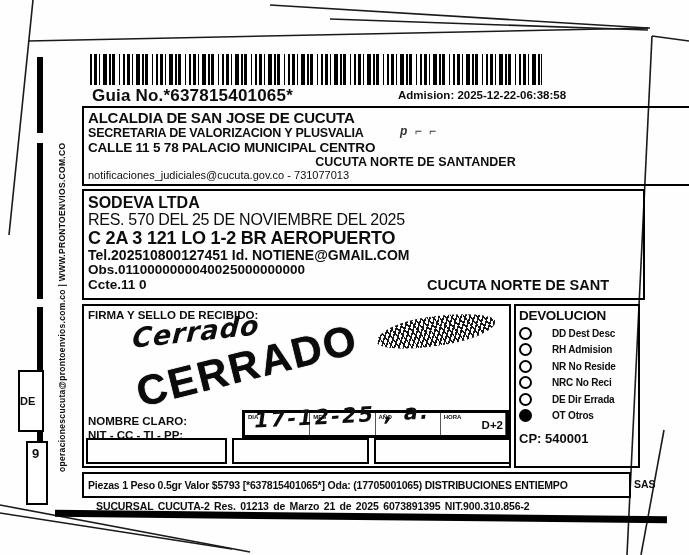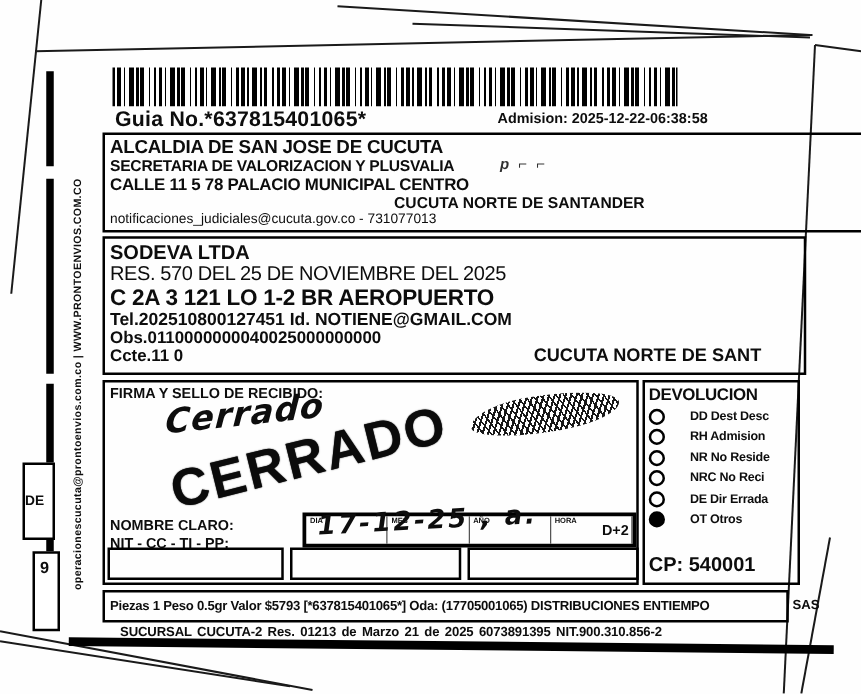--- a/index.html
+++ b/index.html
@@ -65,21 +65,21 @@
             letter-spacing:2px;white-space:nowrap;}
   .cellrow{position:absolute;left:2px;top:132px;width:425px;height:28px;}
   .cell{position:absolute;top:0;height:26px;border:2.5px solid #000;box-sizing:border-box;}
   
   .devolucion{left:514px;top:304px;width:126px;height:164px;padding:2px 3px;}
   .dev-title{font-size:13.5px;font-weight:800;letter-spacing:-.3px;}
   .dev-row{display:flex;align-items:center;gap:20px;margin:3.5px 0;}
   .radio{width:9px;height:9px;border:2px solid #000;border-radius:50%;flex:0 0 auto;background:#fff;}
   .radio.filled{background:#000;}
   .dev-label{font-size:10px;font-weight:800;letter-spacing:-.2px;white-space:nowrap;}
-  .cp{margin-top:22px;font-size:16px;font-weight:800;}
+  .cp{margin-top:9px;font-size:13px;font-weight:800;}
   
   .footerbox{left:82px;top:472px;width:549px;height:26px;}
   .footer-text{position:absolute;left:4px;top:5px;font-size:10.5px;font-weight:700;
                letter-spacing:-.2px;white-space:nowrap;}
   .sas{left:634px;top:478px;font-size:10.5px;font-weight:700;}
   .sucursal{left:96px;top:500px;font-size:10.5px;font-weight:800;letter-spacing:-.1px;
             word-spacing:1.5px;white-space:nowrap;}
   .bottombar{left:55px;top:513px;width:612px;height:7px;background:#000;transform:rotate(.6deg);}
   
   .vtext{left:57px;top:62px;height:410px;width:20px;writing-mode:vertical-rl;

